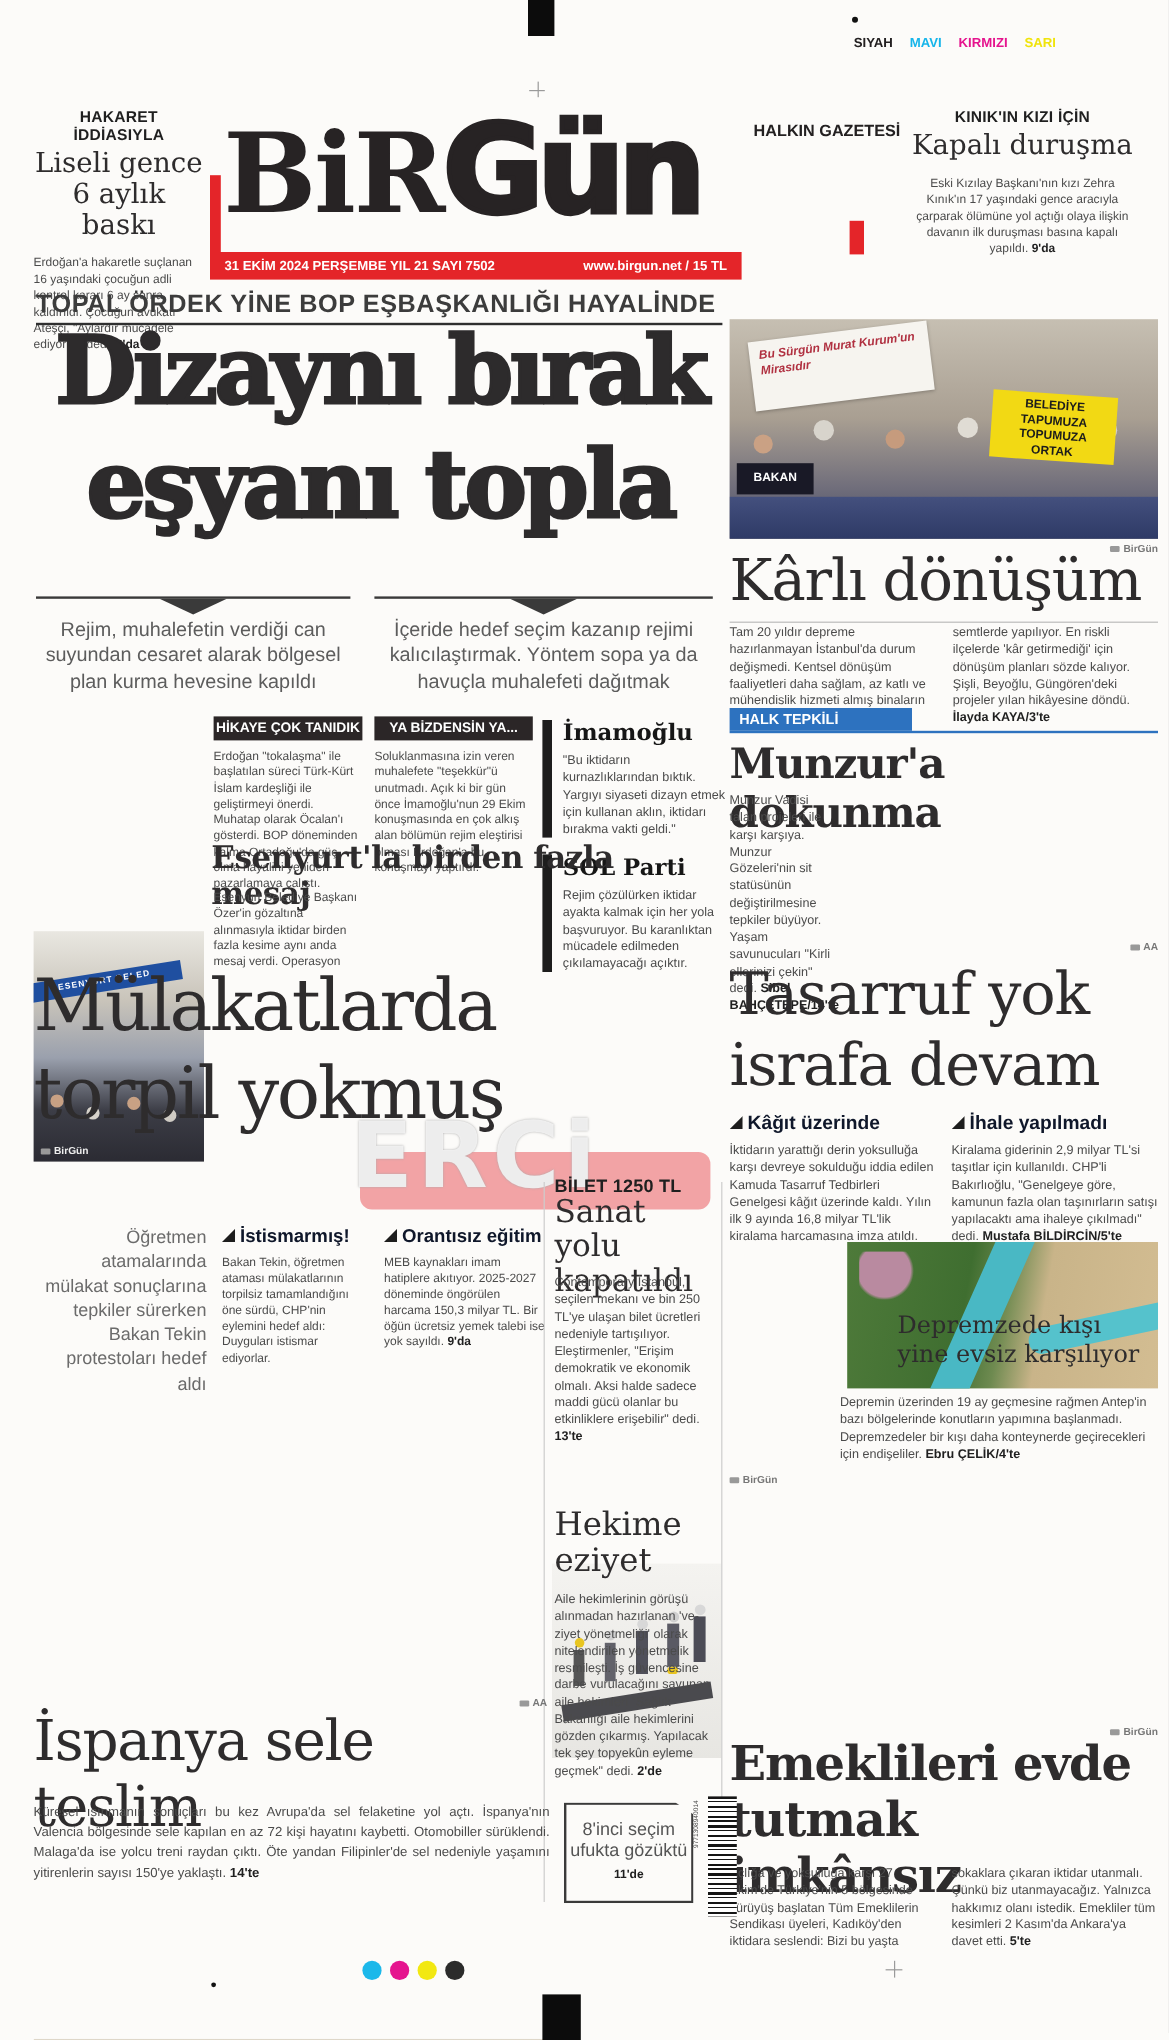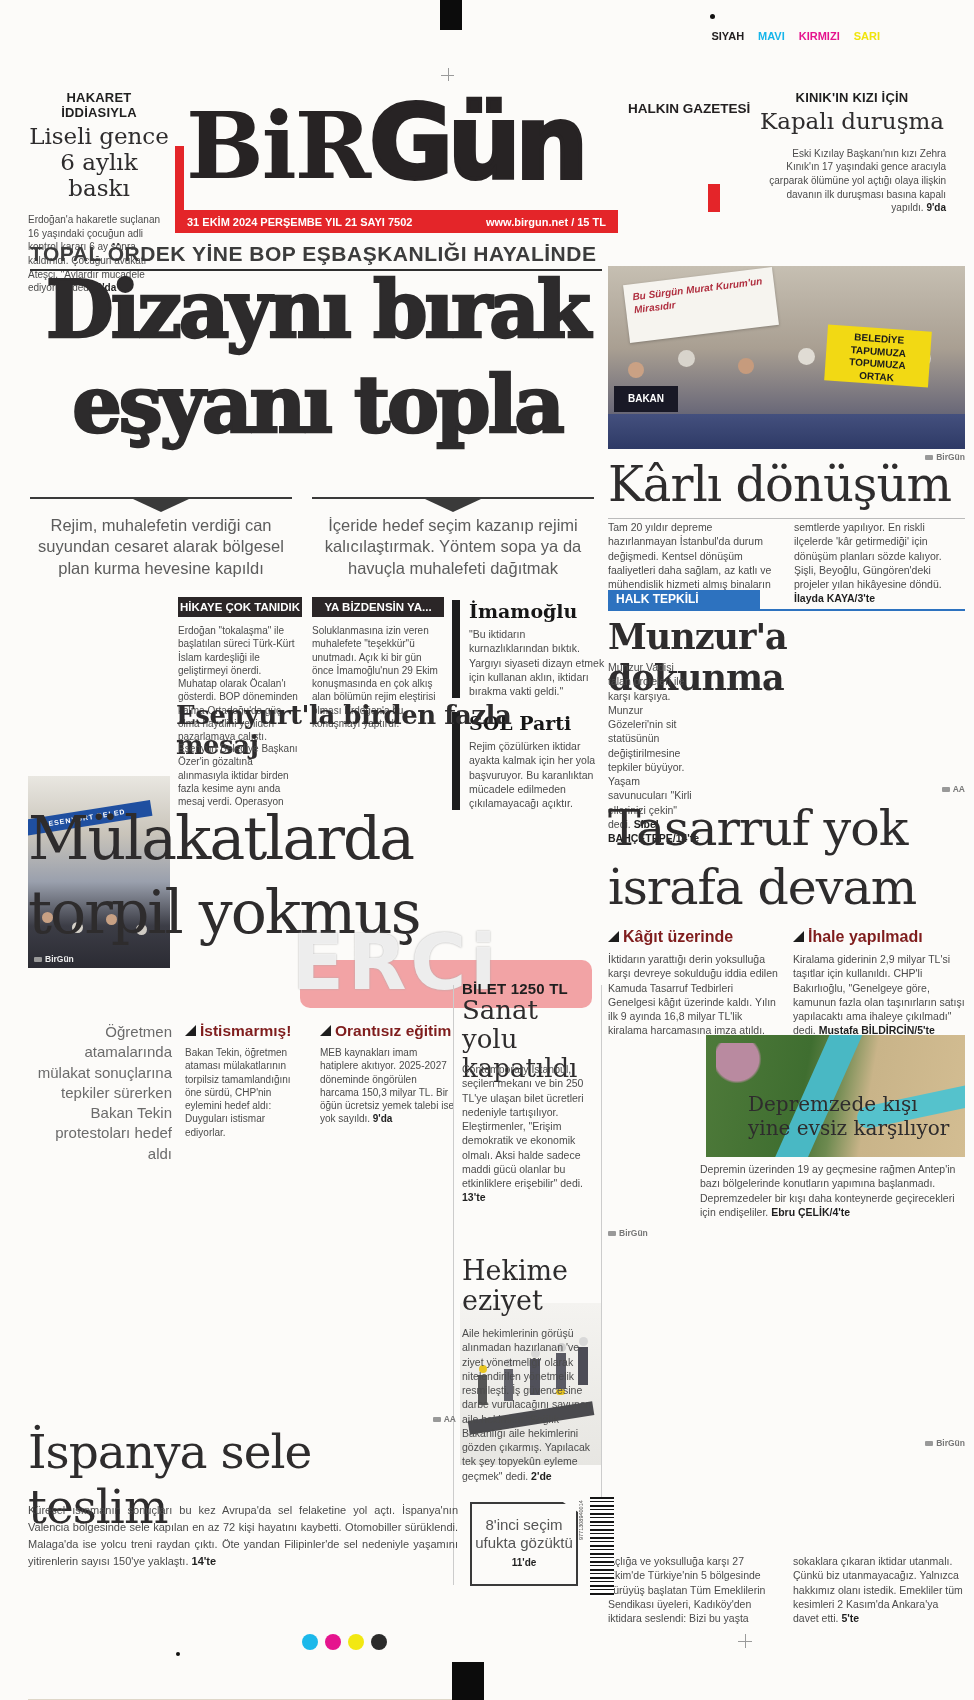--- a/index.html
+++ b/index.html
@@ -10,21 +10,21 @@
   .hl{color:#2e2c2d;}
   .c-body{font-size:10.5px;line-height:1.36;color:#4b4b4b;}
   .smallcol{font-size:10px;line-height:1.33;color:#4b4b4b;}
   .pb{font-weight:700;color:#1f1f1f;}
   .kick{font-weight:700;color:#1f1f1f;letter-spacing:.2px;}
   .credit{font-size:8.5px;color:#777;font-weight:700;}
   .cam{display:inline-block;width:8px;height:5px;background:#999;border-radius:1px;margin-right:3px;}
   .boxhead{background:#2b2627;color:#fff;font-size:11.5px;font-weight:700;text-align:center;line-height:20px;margin-bottom:7px;}
   .tri{display:inline-block;width:11px;height:11px;background:#1d1d1d;margin-right:4px;
        clip-path:polygon(100% 0,0 100%,100% 100%);}
-  .subhead{font-size:16px;font-weight:700;color:#7f1d1d;margin-bottom:6px;}
+  .subhead{font-size:16px;font-weight:700;color:#0f172a;margin-bottom:6px;}
   .deck-rule{border-top:2px solid #3a3a3a;position:relative;margin-bottom:16px;}
   .deck-tri{position:absolute;left:50%;top:0;transform:translateX(-50%);width:0;height:0;
             border-left:28px solid transparent;border-right:28px solid transparent;border-top:13px solid #3a3a3a;}
   .deck-text{font-size:16.5px;line-height:1.3;color:#5c5c5c;text-align:center;}
   .quoteblk{border-left:8px solid #1d1d1d;padding-left:9px;}
   .qtitle{font-family:"DejaVu Serif",serif;font-weight:700;font-size:19px;color:#161616;margin-bottom:5px;}
   .mega{font-family:"DejaVu Serif",serif;font-weight:700;font-size:78px;line-height:1.22;
         letter-spacing:-3px;color:#2d2b2c;-webkit-text-stroke:2.5px #2d2b2c;text-align:center;}
   .logo{white-space:nowrap;color:#272324;}
   .logo-serif{font-family:"DejaVu Serif",serif;font-weight:700;font-size:92px;letter-spacing:-2px;}
@@ -72,21 +72,21 @@
   <div class="abs" style="left:175px;top:146px;width:9px;height:66px;background:#e42529;"></div>
   <div class="abs" style="left:708px;top:184px;width:12px;height:28px;background:#e42529;"></div>
   <div class="abs redbar" style="left:175px;top:210px;width:443px;height:23px;box-sizing:border-box;">
     <span>31 EKİM 2024 PERŞEMBE YIL 21 SAYI 7502</span>
     <span>www.birgun.net / 15 TL</span>
   </div>
 
   <div class="abs" style="left:758px;top:90px;width:188px;text-align:center;">
     <div class="kick" style="font-size:13px;">KINIK'IN KIZI İÇİN</div>
     <div class="serif hl" style="font-size:23px;line-height:1.12;margin-top:4px;">Kapalı duruşma</div>
-    <div class="c-body" style="text-align:right;margin-top:12px;font-size:10px;">
+    <div class="c-body" style="text-align:center;margin-top:12px;font-size:10px;">
       <span>Eski Kızılay Başkanı'nın kızı Zehra Kınık'ın 17 yaşındaki gence aracıyla çarparak ölümüne yol açtığı olaya ilişkin davanın ilk duruşması basına kapalı yapıldı. </span><b class="pb">9'da</b>
     </div>
   </div>
 
   <div class="abs" style="left:30px;top:242px;width:572px;border-bottom:2.5px solid #2f2f2f;padding-bottom:3px;font-size:21px;font-weight:700;color:#3c3c3c;letter-spacing:.5px;">TOPAL ÖRDEK YİNE BOP EŞBAŞKANLIĞI HAYALİNDE</div>
   <div class="abs mega" style="left:28px;top:262px;width:578px;">
     <div>Dizaynı bırak</div>
     <div>eşyanı topla</div>
   </div>
 
@@ -247,20 +247,24 @@
   <div class="abs serif hl" style="left:700px;top:1093px;width:268px;font-size:20px;line-height:1.18;font-weight:400;margin-left:48px;">
     <div>Depremzede kışı</div>
     <div>yine evsiz karşılıyor</div>
   </div>
   <div class="abs c-body" style="left:700px;top:1162px;width:265px;">
     <span>Depremin üzerinden 19 ay geçmesine rağmen Antep'in bazı bölgelerinde konutların yapımına başlanmadı. Depremzedeler bir kışı daha konteynerde geçirecekleri için endişeliler. </span><b class="pb">Ebru ÇELİK/4'te</b>
   </div>
 
   <div class="abs credit" style="left:608px;top:1438px;width:357px;text-align:right;"><span class="cam"></span><span>BirGün</span></div>
 
+  <div class="abs serif hl" style="left:608px;top:1446px;width:357px;font-size:40px;line-height:1.18;font-weight:700;letter-spacing:-1px;">
+    <div>Emeklileri evde</div>
+    <div>tutmak imkânsız</div>
+  </div>
   <div class="abs c-body" style="left:608px;top:1554px;width:170px;">Açlığa ve yoksulluğa karşı 27 Ekim'de Türkiye'nin 5 bölgesinde yürüyüş başlatan Tüm Emeklilerin Sendikası üyeleri, Kadıköy'den iktidara seslendi: Bizi bu yaşta</div>
   <div class="abs c-body" style="left:793px;top:1554px;width:172px;">
     <span>sokaklara çıkaran iktidar utanmalı. Çünkü biz utanmayacağız. Yalnızca hakkımız olanı istedik. Emekliler tüm kesimleri 2 Kasım'da Ankara'ya davet etti. </span><b class="pb">5'te</b>
   </div>
 
   <div class="abs" style="left:470px;top:1502px;width:108px;height:84px;border:2px solid #3a3a3a;box-sizing:border-box;text-align:center;padding-top:12px;clip-path:polygon(0 0,86% 0,100% 12%,100% 100%,0 100%);">
     <div style="font-size:15px;color:#555;line-height:1.2;"><span>8'inci seçim</span><br><span>ufukta gözüktü</span></div>
     <b class="pb" style="font-size:10px;">11'de</b>
   </div>
   <div class="abs barcode" style="left:590px;top:1497px;width:24px;height:100px;"></div>

